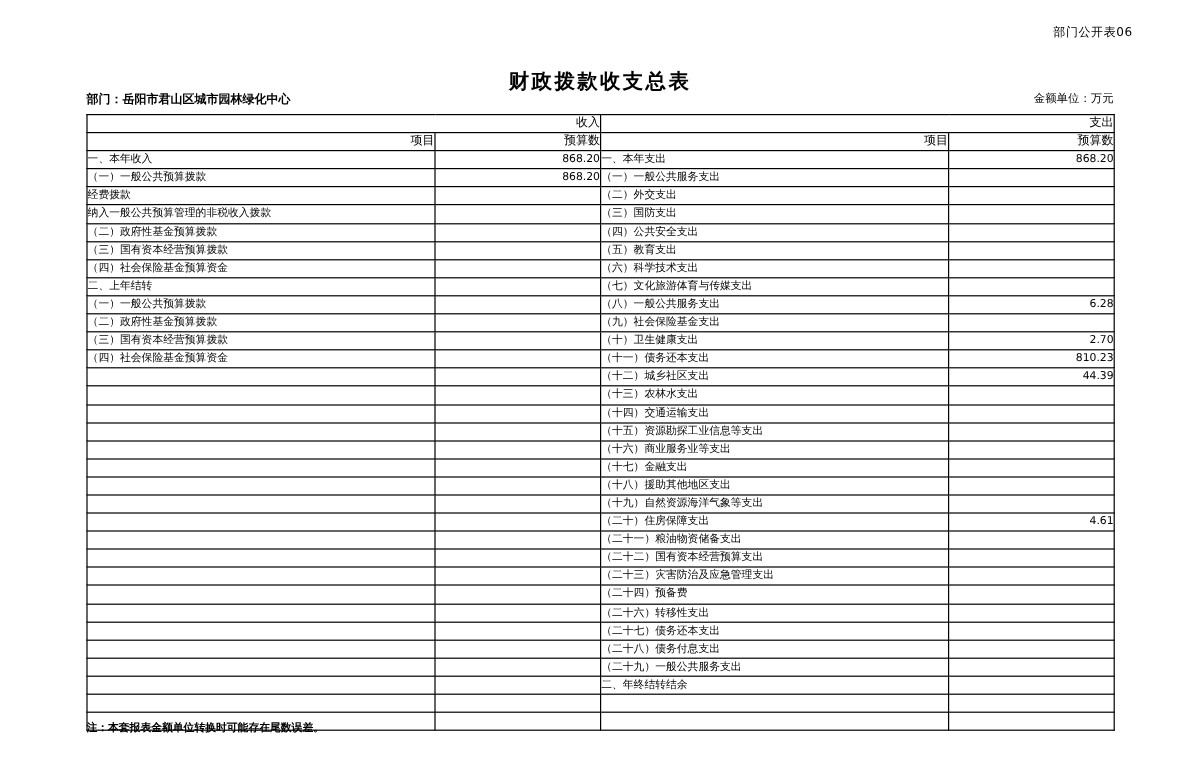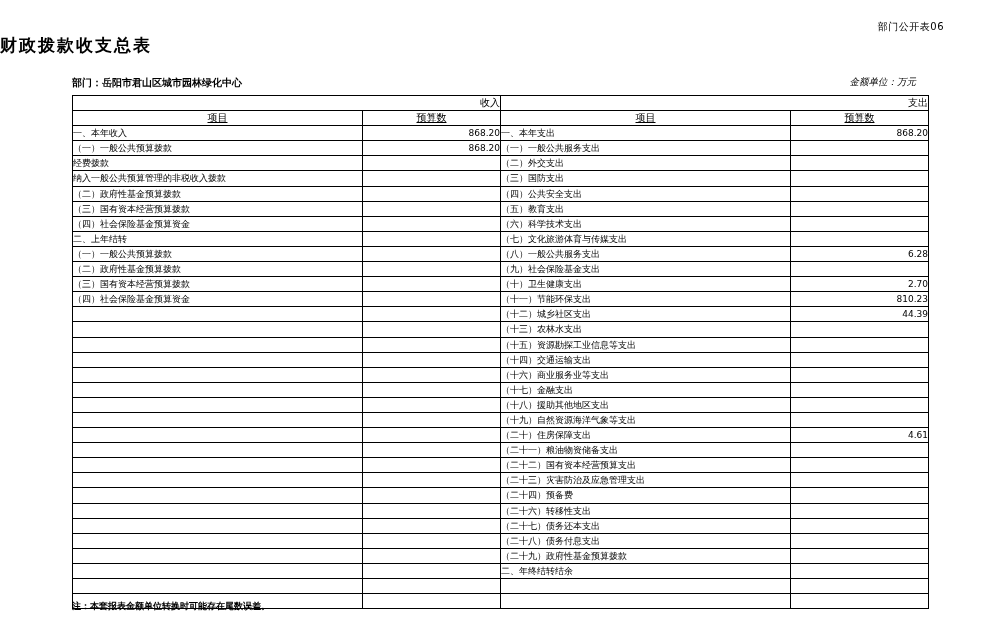--- a/index.html
+++ b/index.html
@@ -23,49 +23,49 @@
   }
   .header-right {
     position: absolute;
     top: 20px;
     right: 56px;
     font-size: 10px;
     letter-spacing: 0.5px;
   }
   .doc-title {
     position: absolute;
-    top: 34px;
+    top: 56px;
     left: 0;
     width: 1000px;
+    text-align: center;
     font-size: 17px;
     font-weight: bold;
     letter-spacing: 2px;
   }
   .meta-row {
     position: absolute;
     top: 76px;
     left: 72px;
-    right: 84px;
+    right: 72px;
     height: 14px;
     font-size: 10px;
     font-weight: bold;
     text-align: right;
   }
   .meta-left {
     position: absolute;
     left: 0;
     top: 0;
   }
   .meta-right {
     position: absolute;
     right: 0;
     top: 0;
     font-weight: normal;
     font-size: 9.5px;
-    font-style: italic;
   }
   table.main {
     position: absolute;
     top: 95px;
     left: 72px;
     width: 856px;
     border-collapse: collapse;
     table-layout: fixed;
     font-size: 9px;
   }
@@ -77,25 +77,24 @@
     vertical-align: middle;
     font-weight: normal;
   }
   .grp-head {
     text-align: right;
     height: 26px;
     line-height: 26px;
     font-size: 10px;
   }
   .col-head {
-    text-align: center;
+    text-align: right;
     height: 22px;
     line-height: 22px;
     font-size: 10px;
-    text-decoration: underline;
   }
   .item {
     padding-left: 4px;
     text-align: left;
     white-space: nowrap;
     overflow: hidden;
   }
   .num {
     text-align: right;
     padding-right: 8px;
@@ -204,45 +203,45 @@
         </tr>
         <tr>
           <td class="item">（三）国有资本经营预算拨款</td>
           <td class="num"></td>
           <td class="item">（十）卫生健康支出</td>
           <td class="num">2.70</td>
         </tr>
         <tr>
           <td class="item">（四）社会保险基金预算资金</td>
           <td class="num"></td>
-          <td class="item">（十一）节能环保支出</td>
+          <td class="item">（十一）债务还本支出</td>
           <td class="num">810.23</td>
         </tr>
         <tr>
           <td class="item"></td>
           <td class="num"></td>
           <td class="item">（十二）城乡社区支出</td>
           <td class="num">44.39</td>
         </tr>
         <tr>
           <td class="item"></td>
           <td class="num"></td>
           <td class="item">（十三）农林水支出</td>
           <td class="num"></td>
         </tr>
         <tr>
           <td class="item"></td>
           <td class="num"></td>
+          <td class="item">（十四）交通运输支出</td>
+          <td class="num"></td>
+        </tr>
+        <tr>
+          <td class="item"></td>
+          <td class="num"></td>
           <td class="item">（十五）资源勘探工业信息等支出</td>
-          <td class="num"></td>
-        </tr>
-        <tr>
-          <td class="item"></td>
-          <td class="num"></td>
-          <td class="item">（十四）交通运输支出</td>
           <td class="num"></td>
         </tr>
         <tr>
           <td class="item"></td>
           <td class="num"></td>
           <td class="item">（十六）商业服务业等支出</td>
           <td class="num"></td>
         </tr>
         <tr>
           <td class="item"></td>
@@ -306,21 +305,21 @@
         </tr>
         <tr>
           <td class="item"></td>
           <td class="num"></td>
           <td class="item">（二十八）债务付息支出</td>
           <td class="num"></td>
         </tr>
         <tr>
           <td class="item"></td>
           <td class="num"></td>
-          <td class="item">（二十九）政府性基金预算拨款</td>
+          <td class="item">（二十九）一般公共服务支出</td>
           <td class="num"></td>
         </tr>
         <tr>
           <td class="item"></td>
           <td class="num"></td>
           <td class="item">二、年终结转结余</td>
           <td class="num"></td>
         </tr>
         <tr>
           <td class="item"></td>

